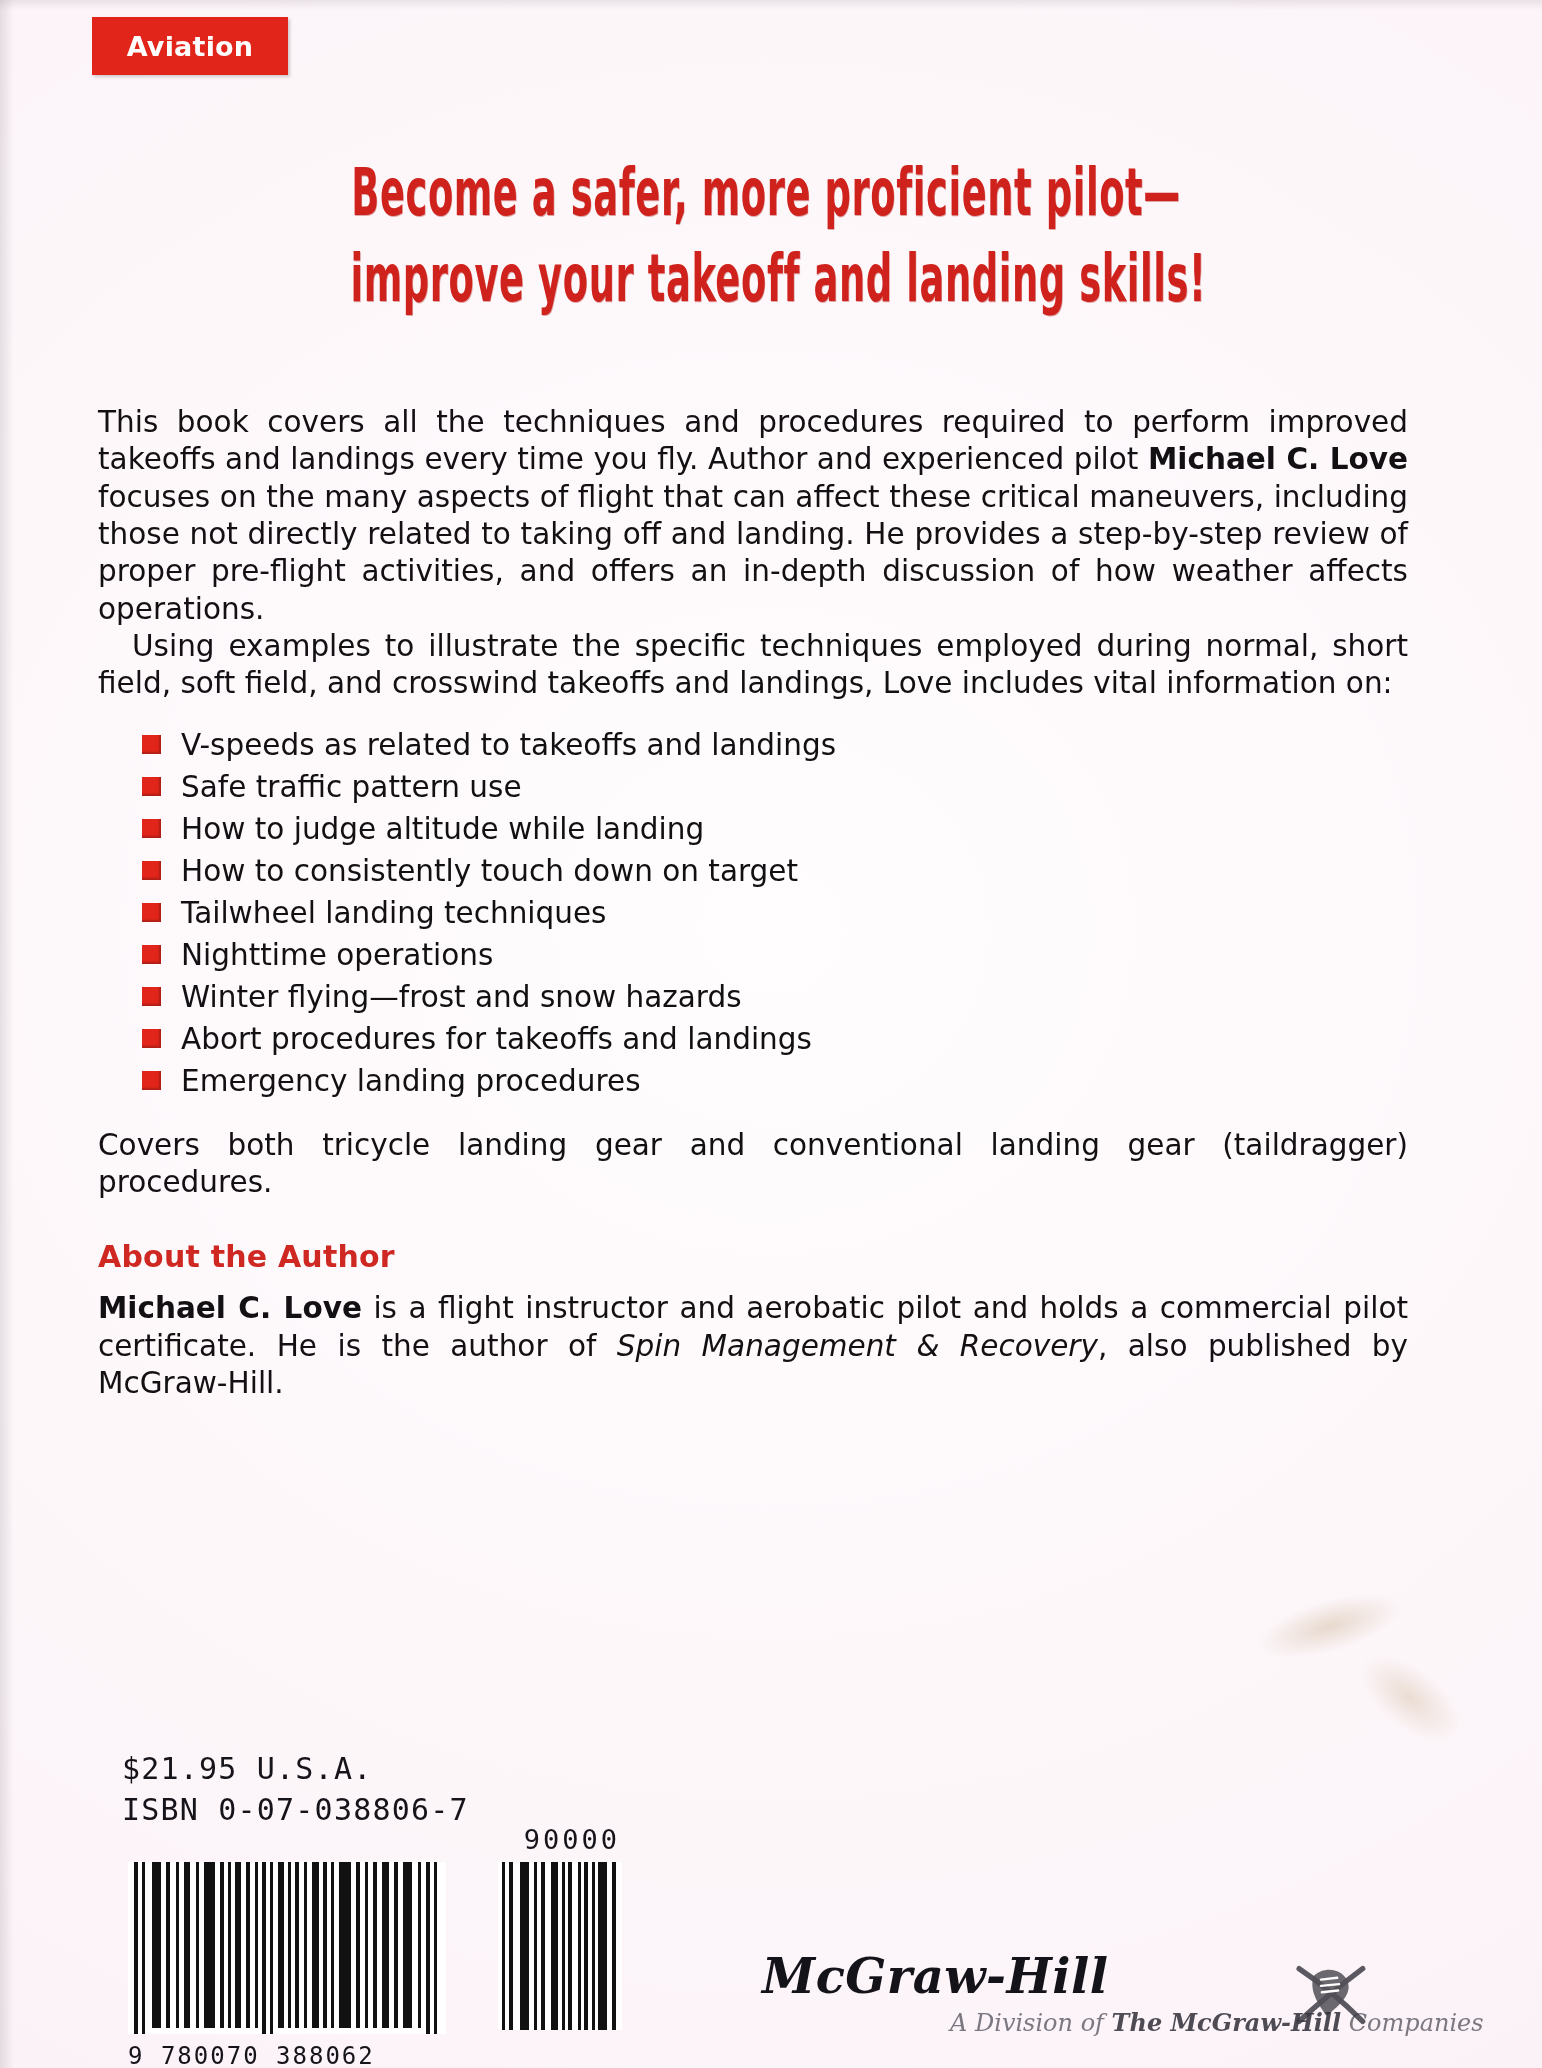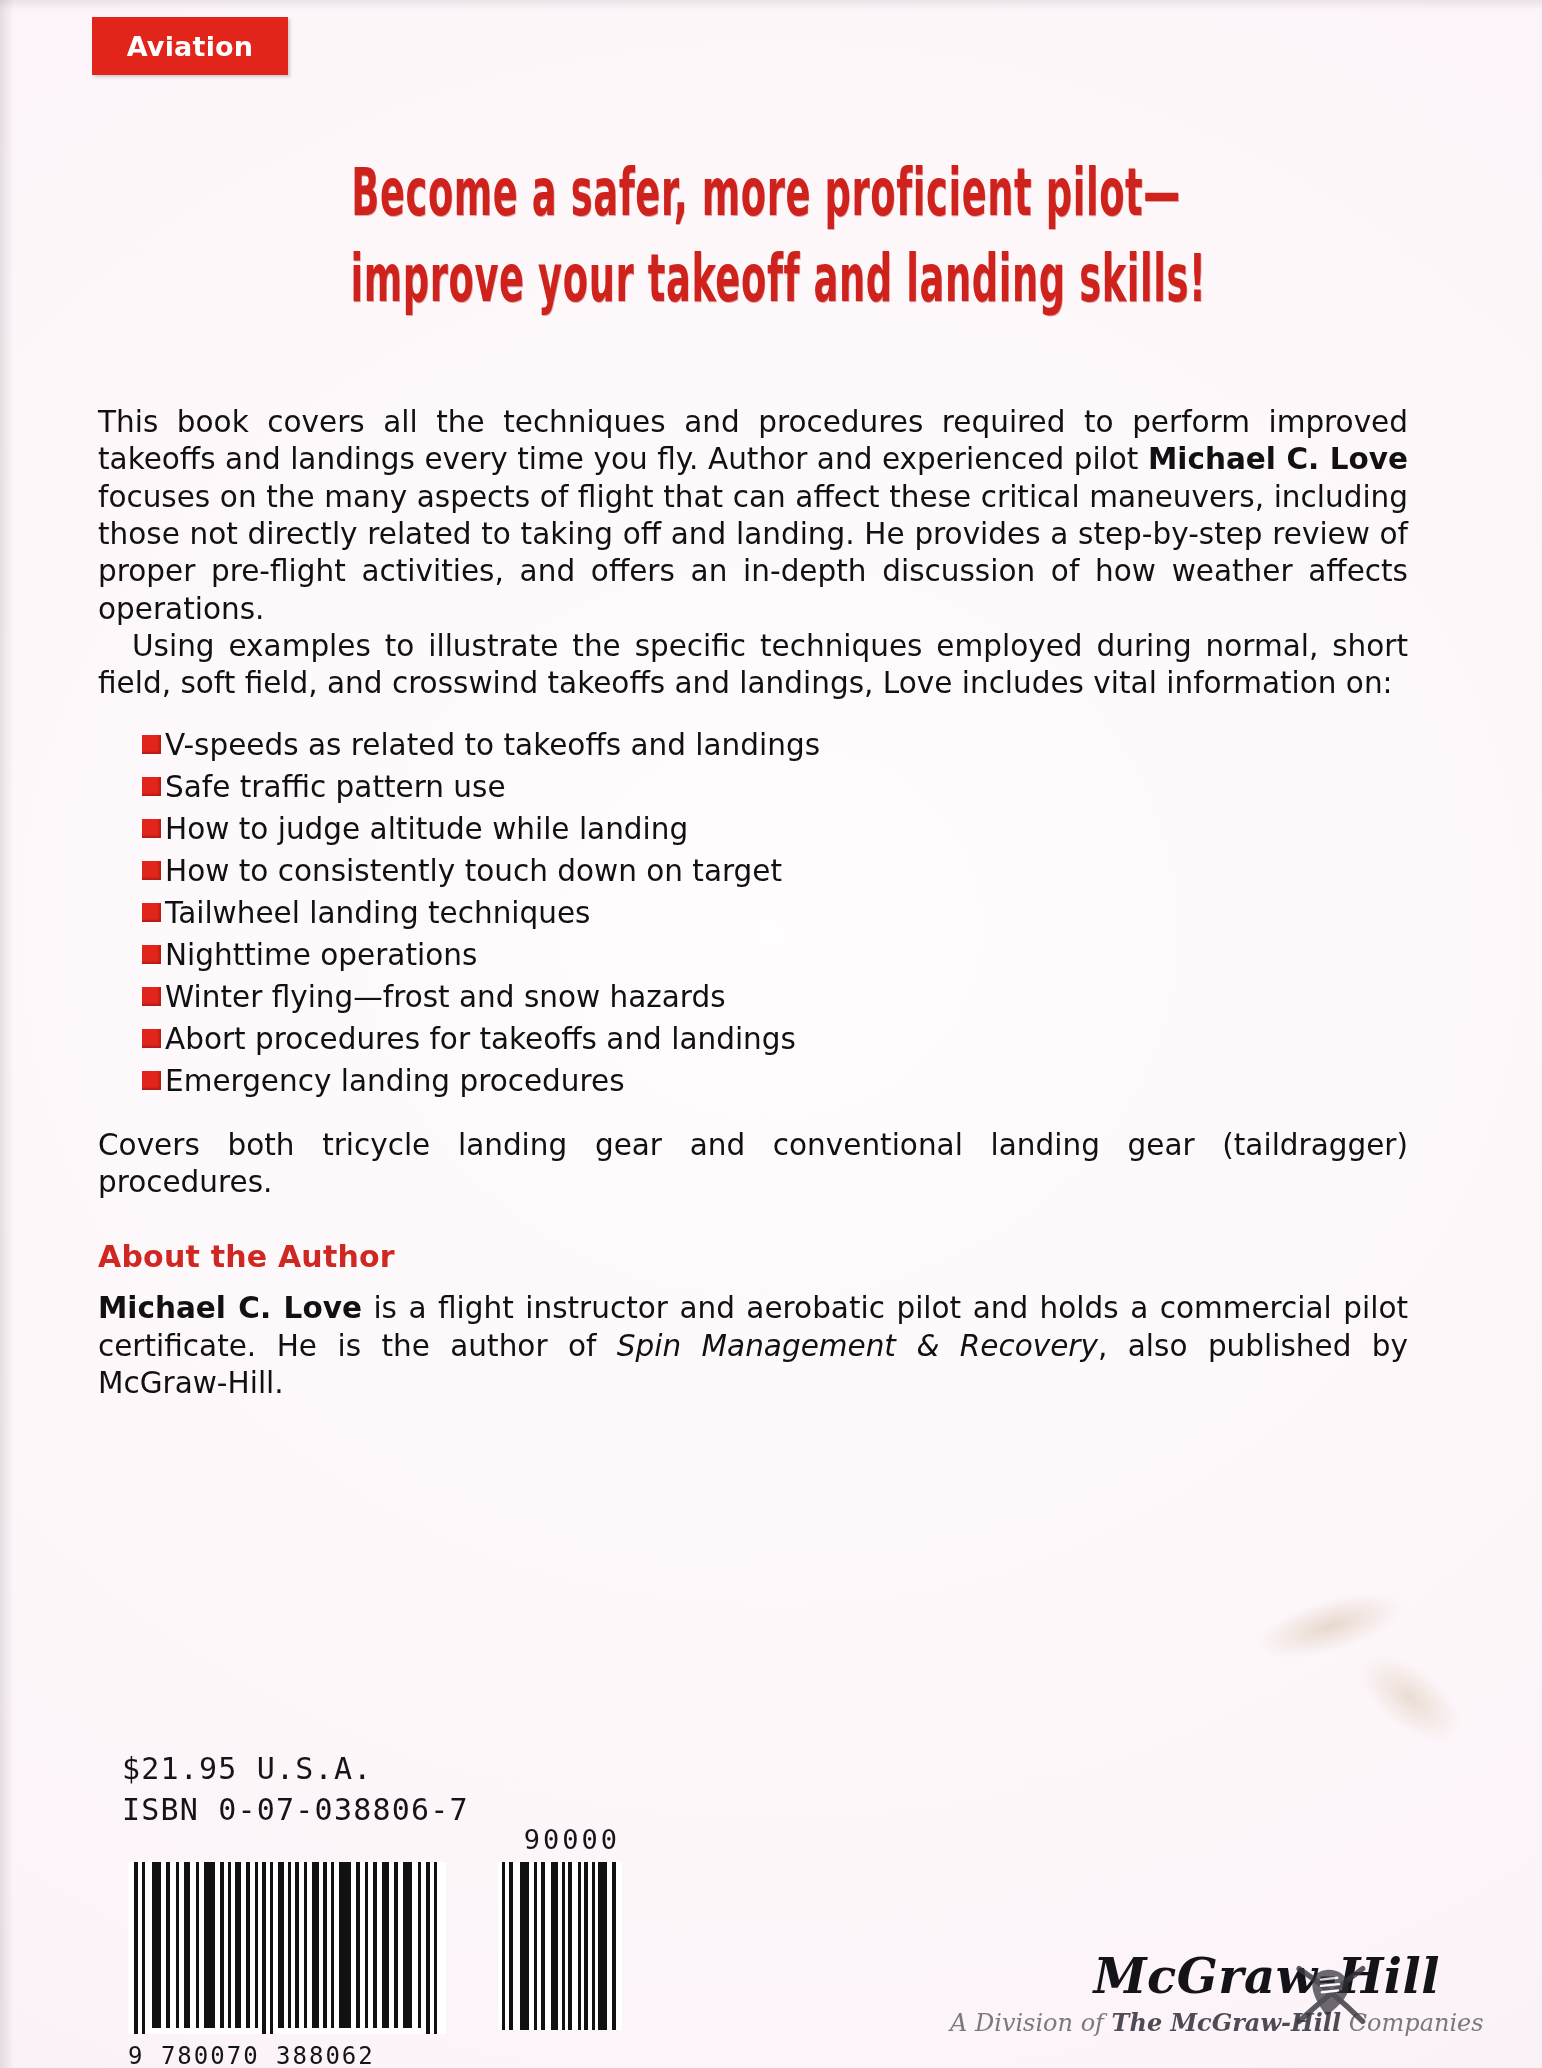--- a/index.html
+++ b/index.html
@@ -93,21 +93,21 @@
 
   
   .bullets {
     list-style: none;
     margin: 22px 0 24px 0;
     padding: 0 0 0 44px;
   }
   .bullets li {
     display: flex;
     align-items: baseline;
-    gap: 4px;
+    gap: 20px;
     font-family: "DejaVu Sans", sans-serif;
     font-size: 29.5px;
     line-height: 1.255;
     color: #121012;
     padding: 2.5px 0;
   }
   .bullet-mark {
     flex: 0 0 auto;
     width: 19px; height: 19px;
     background: #e1251b;
@@ -181,21 +181,21 @@
     position: absolute;
     left: 740px; top: 1948px;
     width: 700px;
   }
   .pub-name {
     font-family: "DejaVu Serif", "Liberation Serif", serif;
     font-style: italic;
     font-weight: 700;
     font-size: 48px;
     color: #15131a;
-    text-align: right;
+    text-align: left;
     padding-left: 22px;
     letter-spacing: .5px;
   }
   .pub-sub {
     font-family: "DejaVu Serif", "Liberation Serif", serif;
     font-style: italic;
     font-size: 24px;
     color: #7b7882;
     margin-top: 4px;
     padding-left: 210px;

